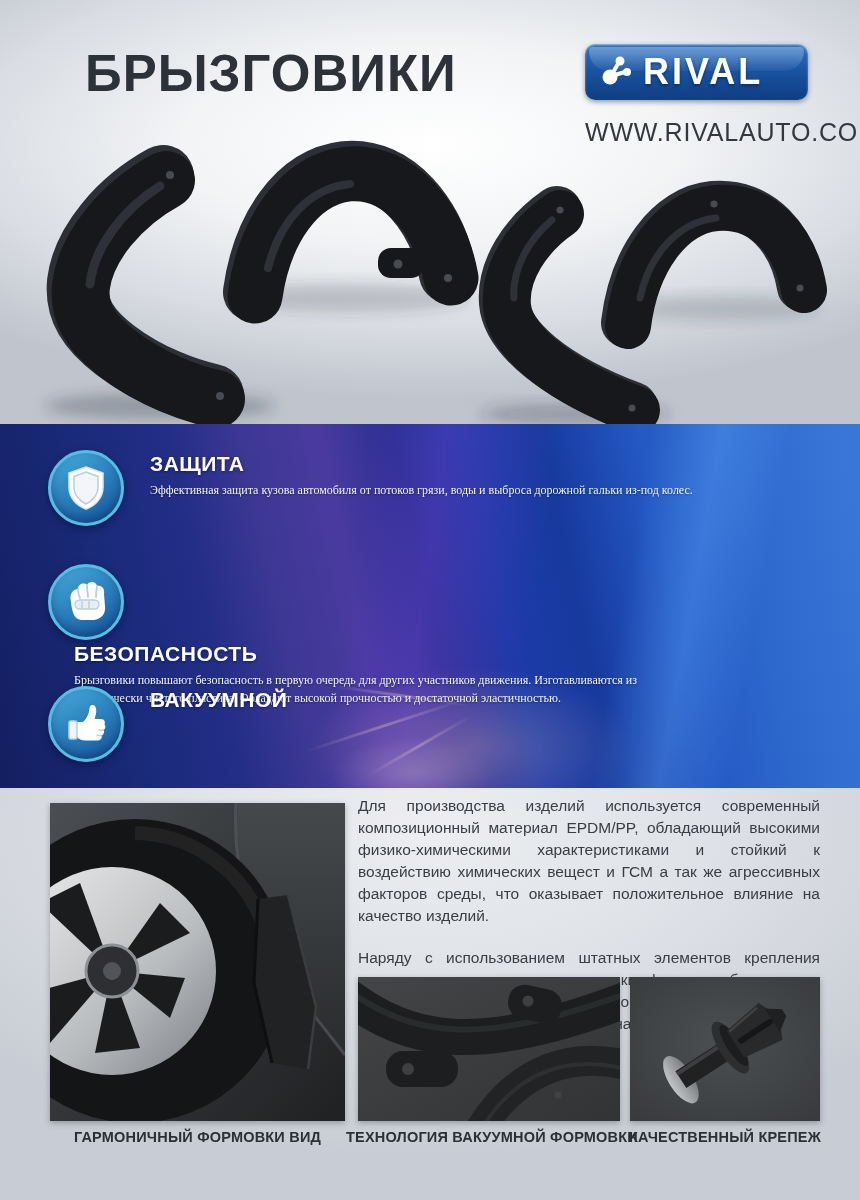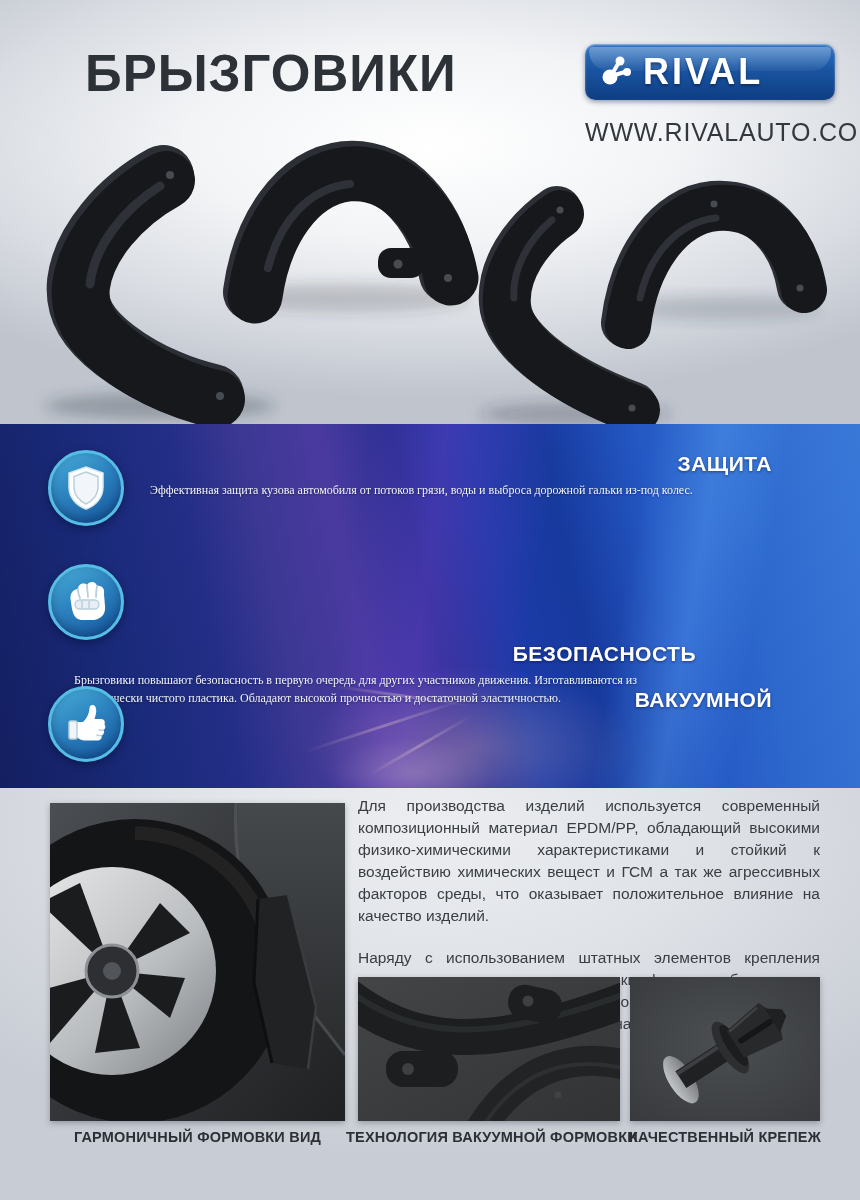--- a/index.html
+++ b/index.html
@@ -19,21 +19,21 @@
   }
   .title-block { position:absolute; left:85px; top:48px; }
   .title-line1 {
     font-size:51px; font-weight:800; color:#2d3138; letter-spacing:1px; line-height:1.0;
   }
   .title-line2 {
     font-size:32px; font-weight:400; color:#32363d; letter-spacing:0.5px; line-height:1.15;
   }
   .logo-block { position:absolute; left:585px; top:44px; width:250px; }
   .logo-box {
-    position:relative; width:250px; height:56px; border-radius:10px;
+    position:relative; width:223px; height:56px; border-radius:10px;
     background:linear-gradient(180deg,#2f74c4 0%, #1a55a2 45%, #0e3d82 100%);
     box-shadow:0 2px 5px rgba(20,40,80,0.45), inset 0 1px 2px rgba(255,255,255,0.55);
     display:flex; align-items:center; padding-left:12px;
   }
   .logo-shine { position:absolute; left:4px; right:4px; top:3px; height:24px;
     border-radius:8px 8px 40px 40px;
     background:linear-gradient(180deg, rgba(255,255,255,0.30), rgba(255,255,255,0.04)); }
   .brand-text {
     font-size:36px; font-weight:800; color:#ffffff; letter-spacing:3px;
     text-shadow:0 2px 3px rgba(10,30,70,0.6); position:relative; margin-left:6px;
@@ -76,21 +76,20 @@
     width:76px; height:76px; border-radius:50%; flex:0 0 76px;
     background:linear-gradient(150deg, #49add8 0%, #2d84c0 45%, #14549c 100%);
     border:3px solid #56bde4;
     box-shadow:0 3px 8px rgba(0,10,40,0.45), inset 0 -4px 10px rgba(0,20,60,0.35);
     display:flex; align-items:center; justify-content:center;
   }
   .feature-text { margin-left:26px; padding-top:2px; width:622px; }
   .feature-title {
     color:#ffffff; font-size:21px; font-weight:700; letter-spacing:0.5px; margin-bottom:6px;
     text-shadow:0 1px 3px rgba(0,10,40,0.5);
-    text-align:right;
   }
   .feature-body {
     color:#f2f5fa; font-size:12px; line-height:1.46;
     text-shadow:0 1px 2px rgba(0,10,40,0.45);
     font-family:Liberation Serif, serif;
   }
 
   
   .bottom-section {
     position:absolute; left:0; top:788px; width:860px; height:412px;

